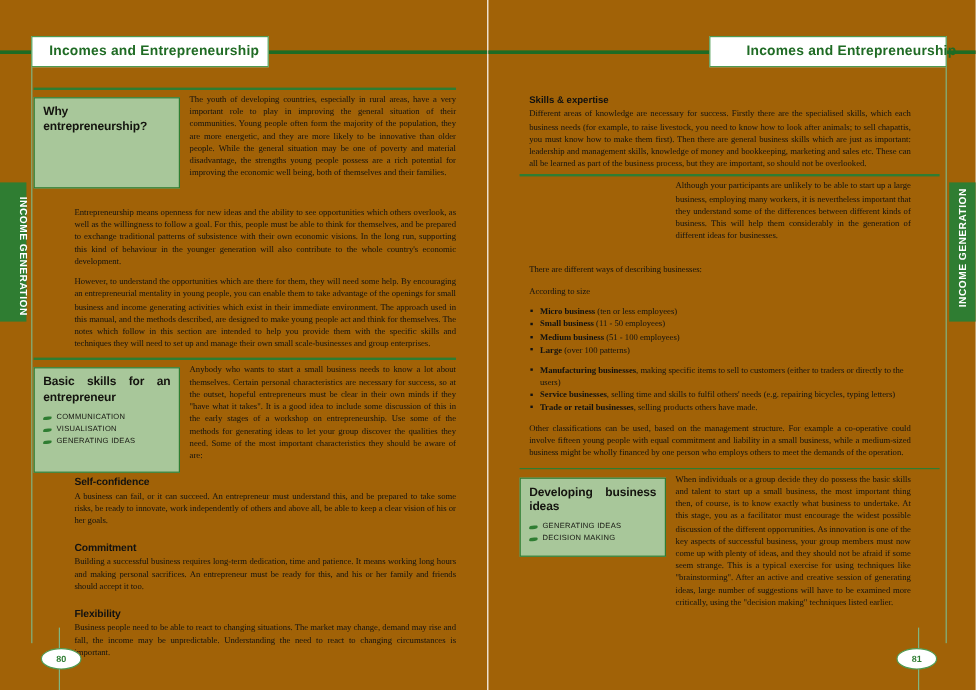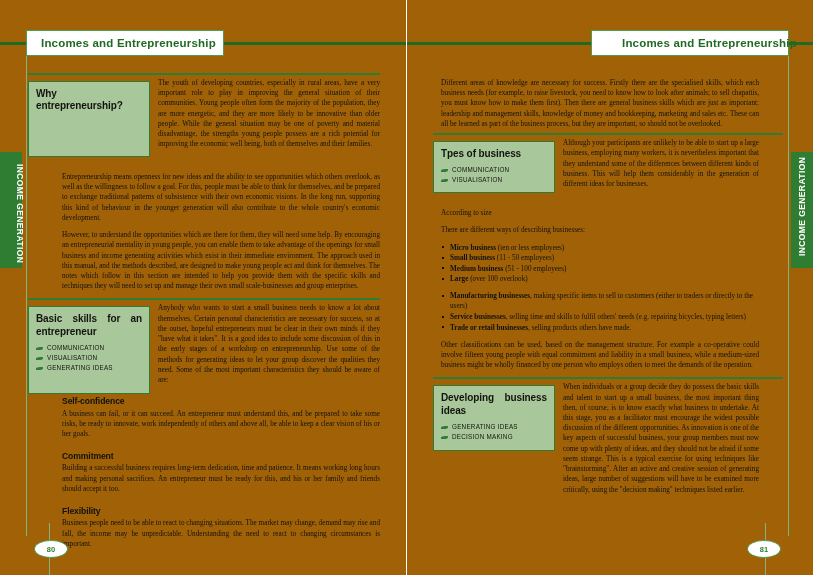--- a/index.html
+++ b/index.html
@@ -347,46 +347,40 @@
 
     <div class="title-box">
       <span class="t">Incomes and Entrepreneurship</span>
     </div>
 
     <div class="frame-vrule"></div>
 
     <div class="col">
 
       <div class="subsec" style="margin-bottom:9px;">
+        <h4 class="inlinesub">Skills &amp; expertise</h4>
         <p class="body">Different areas of knowledge are necessary for success. Firstly there are the specialised skills, which each business needs (for example, to raise livestock, you need to know how to look after animals; to sell chapattis, you must know how to make them first). Then there are general business skills which are just as important: leadership and management skills, knowledge of money and bookkeeping, marketing and sales etc. These can all be learned as part of the business process, but they are important, so should not be overlooked.</p>
       </div>
 
       <div class="feature" style="min-height:62px;">
         <div class="topline"></div>
-        <div class="greenbox" style="height:52px;">
-          <h3>Tpes of business</h3>
-          <ul>
-            <li><span class="bullet"></span><span>COMMUNICATION</span></li>
-            <li><span class="bullet"></span><span>VISUALISATION</span></li>
-          </ul>
-        </div>
         <div class="sidetext">
           <p>Although your participants are unlikely to be able to start up a large business, employing many workers, it is nevertheless important that they understand some of the differences between different kinds of business. This will help them considerably in the generation of different ideas for businesses.</p>
         </div>
       </div>
 
+      <p class="body lead" style="margin-top:4px;">There are different ways of describing businesses:</p>
+
       <p class="body lead">According to size</p>
-
-      <p class="body lead" style="margin-top:4px;">There are different ways of describing businesses:</p>
 
       <ul class="sqlist">
         <li><span class="sq"></span><b>Micro business</b> <span>(ten or less employees)</span></li>
         <li><span class="sq"></span><b>Small business</b> <span>(11 - 50 employees)</span></li>
         <li><span class="sq"></span><b>Medium business</b> <span>(51 - 100 employees)</span></li>
-        <li><span class="sq"></span><b>Large</b> <span>(over 100 overlook)</span></li>
+        <li><span class="sq"></span><b>Large</b> <span>(over 100 patterns)</span></li>
       </ul>
 
 
       <ul class="sqlist">
         <li><span class="sq"></span><b>Manufacturing businesses</b><span>, making specific items to sell to customers (either to traders or directly to the users)</span></li>
         <li><span class="sq"></span><b>Service businesses</b><span>, selling time and skills to fulfil others' needs (e.g. repairing bicycles, typing letters)</span></li>
         <li><span class="sq"></span><b>Trade or retail businesses</b><span>, selling products others have made.</span></li>
       </ul>
 
       <p class="body">Other classifications can be used, based on the management structure. For example a co-operative could involve fifteen young people with equal commitment and liability in a small business, while a medium-sized business might be wholly financed by one person who employs others to meet the demands of the operation.</p>

